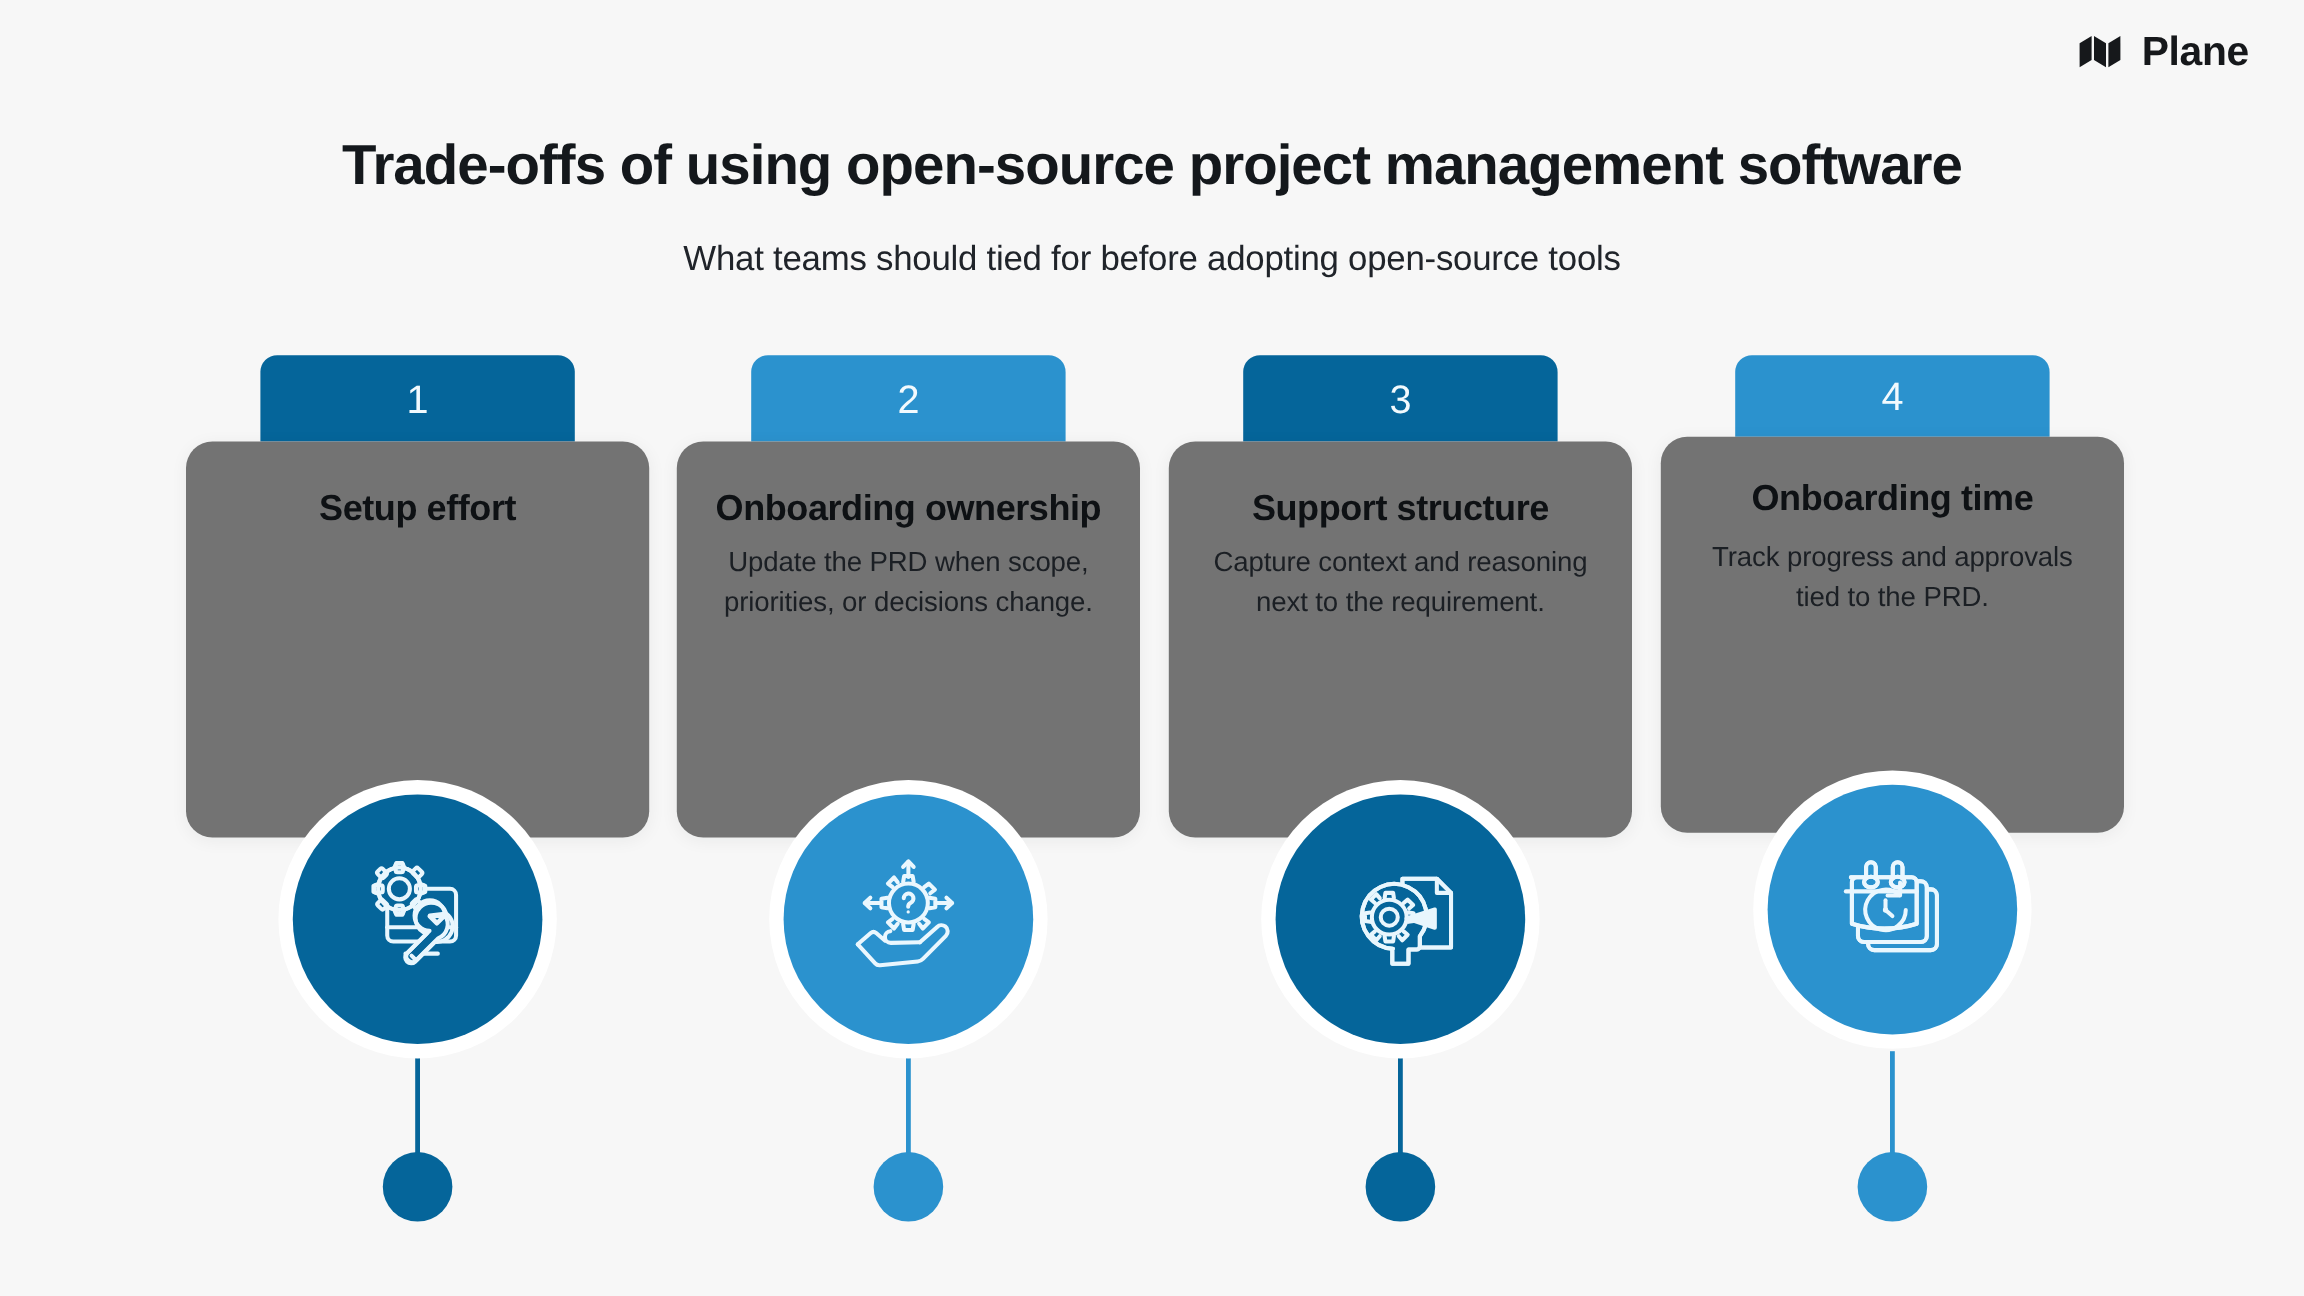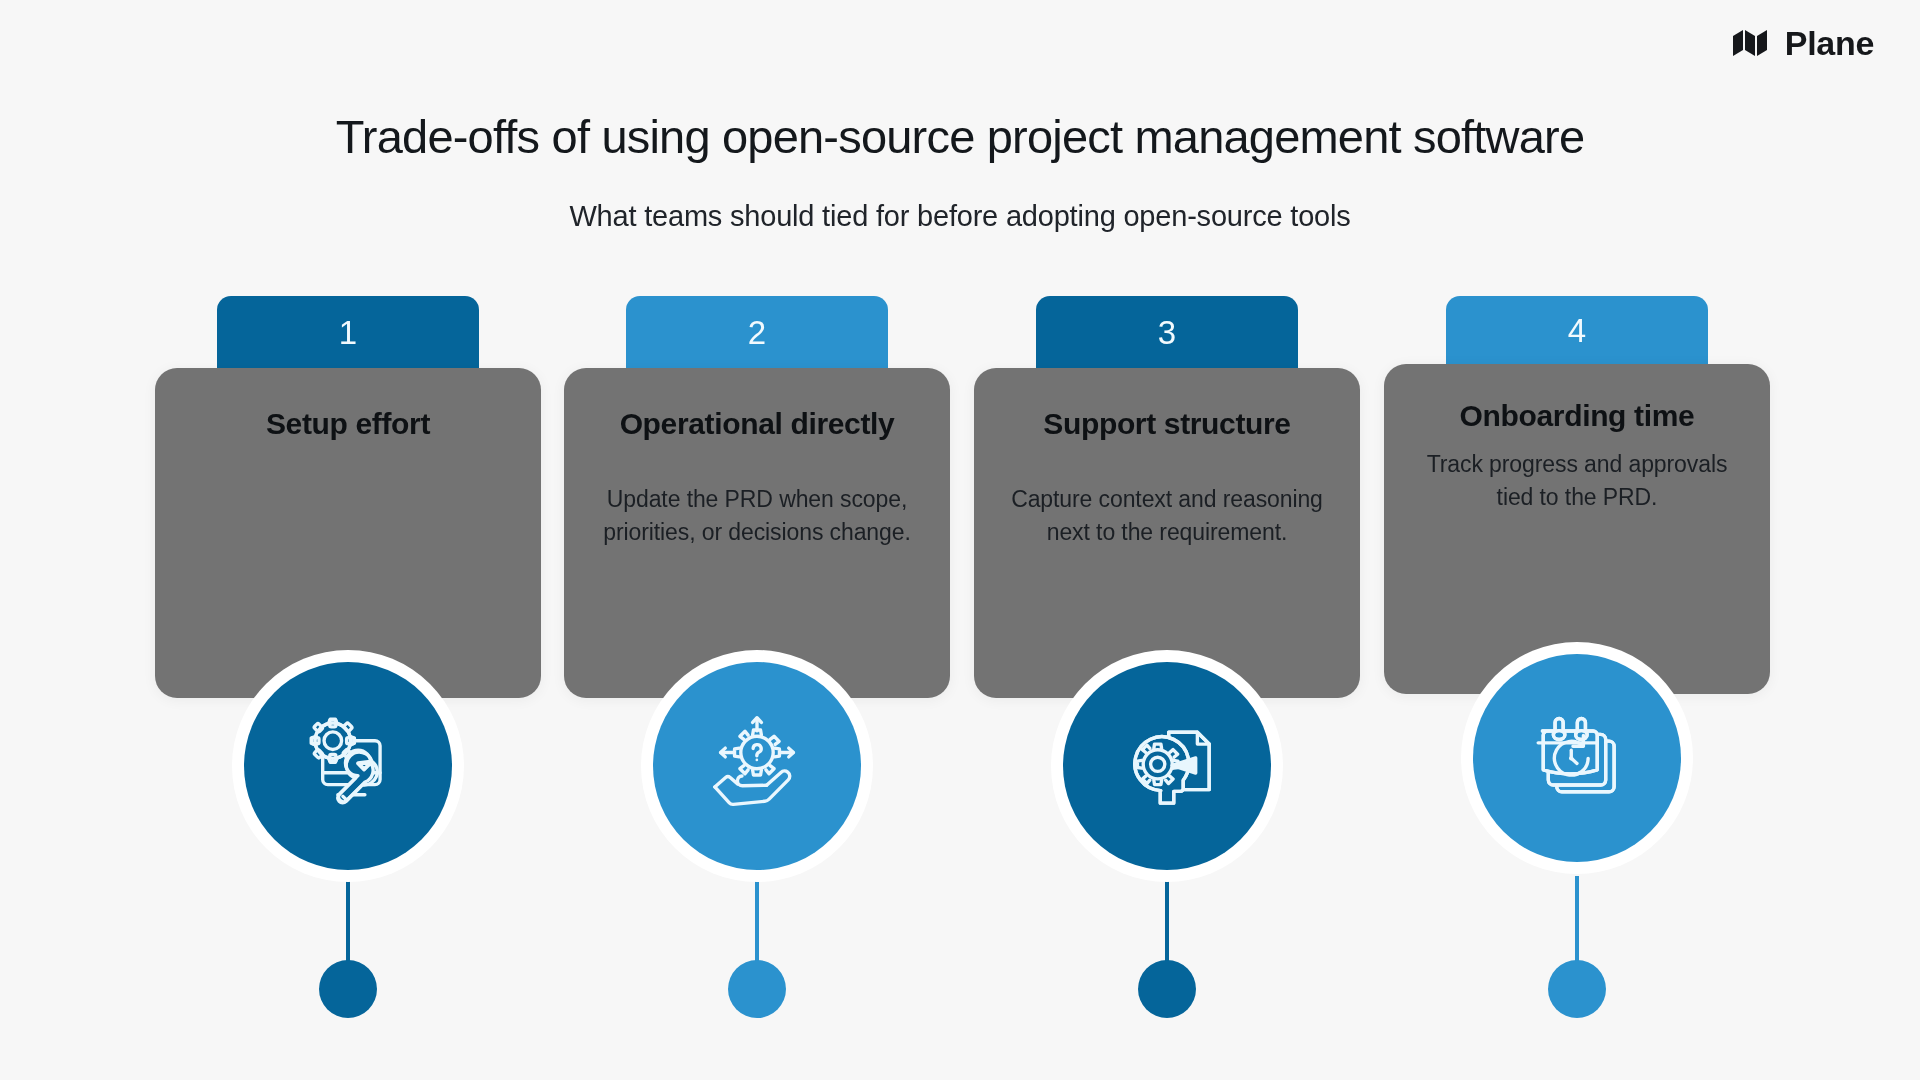--- a/index.html
+++ b/index.html
@@ -19,21 +19,21 @@
   .brand-mark { width:42px; height:30px; display:block; }
   .brand-name {
     font-size:34px; font-weight:600; color:#16181B;
     letter-spacing:-0.3px; line-height:1;text-align:right;
   }
 
   
   .title {
     position:absolute; top:110px; left:0; width:1920px;
     text-align:center;
-    font-size:47px; font-weight:400; color:#14181C;
+    font-size:47px; font-weight:700; color:#14181C;
     letter-spacing:-0.8px; line-height:1.15;
   }
   .subtitle {
     position:absolute; top:200px; left:0; width:1920px;
     text-align:center;
     font-size:29px; font-weight:400; color:#20242A;
     letter-spacing:-0.2px;
   }
 
   
@@ -69,21 +69,21 @@
     box-shadow:0 2px 14px rgba(15,30,45,0.055);
   }
   .col.c4 .panel { padding-top:34px; }
 
   .card-title {
     text-align:center;
     font-size:30px; font-weight:600; color:#0E1114;
     line-height:1.18; letter-spacing:-0.35px;
   }
   .card-desc {
-    margin-top:42px;
+    margin-top:11px;
     text-align:center;
     font-size:23px; font-weight:400; color:#1B1F24;
     line-height:1.42; letter-spacing:-0.1px;
   }
   .col.c1 .card-desc { margin-top:30px; }
   .col.c4 .card-desc { margin-top:15px; }
 
   
   .icon-wrap {
     position:absolute; z-index:3;
@@ -180,21 +180,21 @@
           </span>
         </div>
       </div>
     </div>
 
     <div class="col c2">
       <div class="badge" style="background:#2B92CE">
         <span>2</span>
       </div>
       <div class="panel">
-        <div class="card-title">Operational directly</div>
+        <div class="card-title">Onboarding ownership</div>
         <div class="card-desc">Update the PRD when scope, priorities, or decisions change.</div>
       </div>
       <div class="stem" style="background:#2B92CE"></div>
       <div class="dot" style="background:#2B92CE"></div>
       <div class="icon-wrap">
         <div class="icon-circle" style="background:#2B92CE">
           <span>
             <svg viewBox="0 0 64 64" fill="none" stroke="#EAF7FE" stroke-width="2" stroke-linecap="round" stroke-linejoin="round" xmlns="http://www.w3.org/2000/svg">
 
               <circle cx="32" cy="24" r="9.6"></circle>

